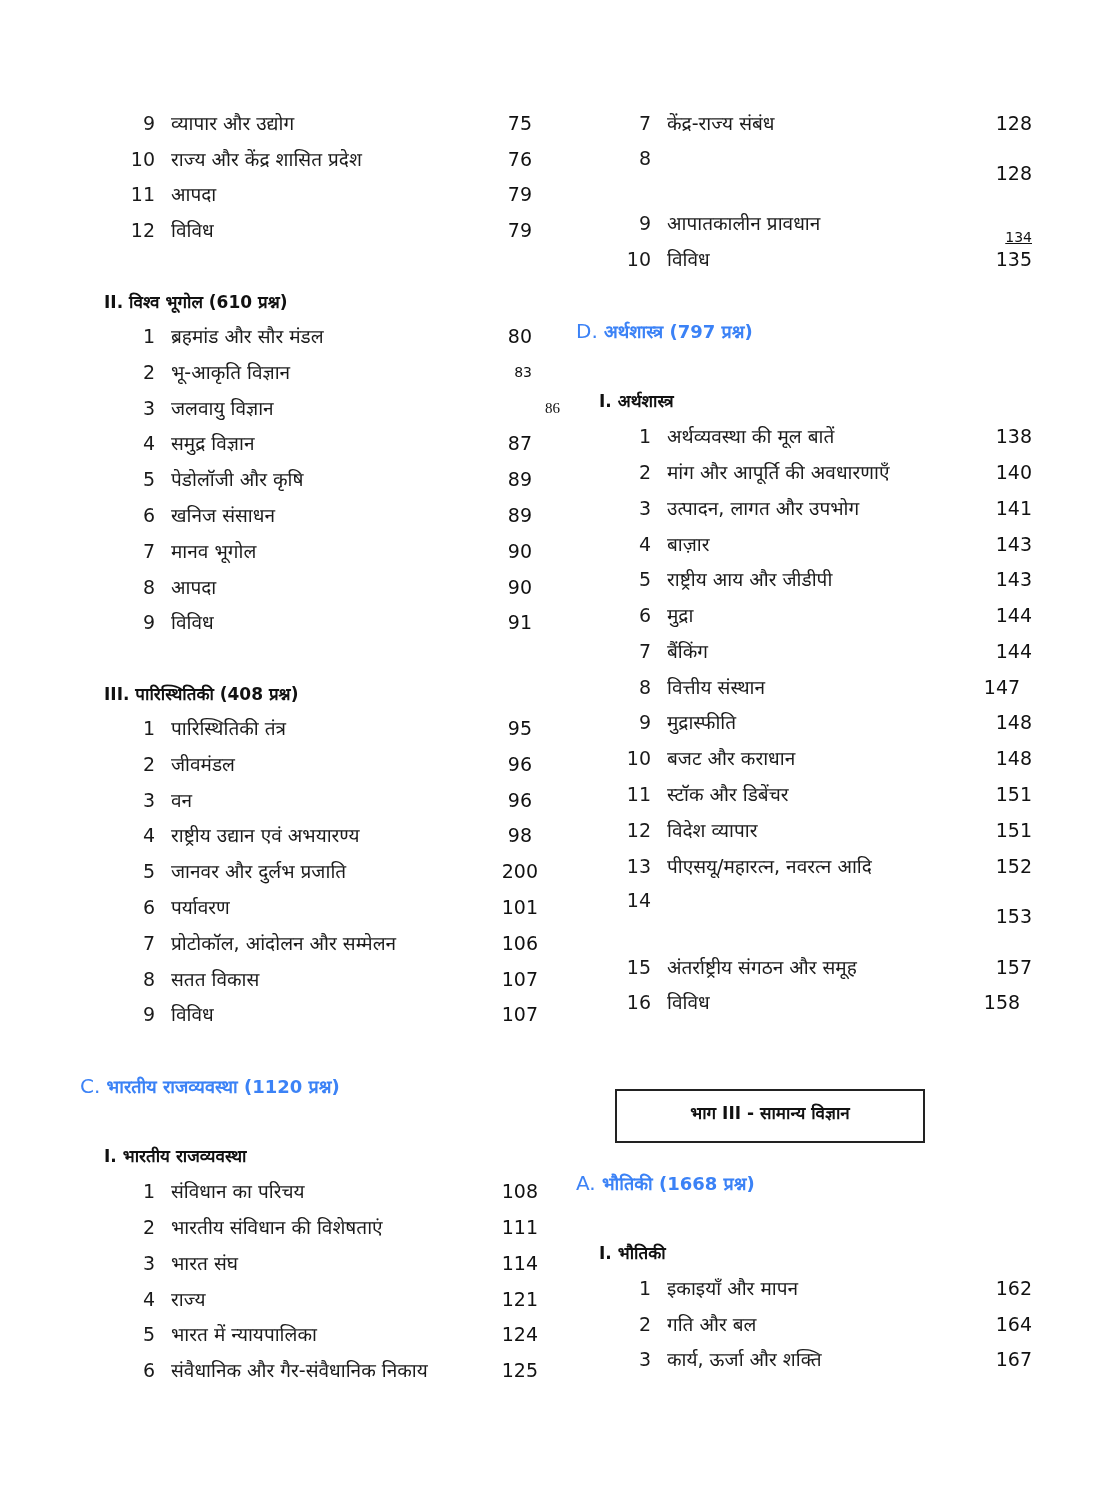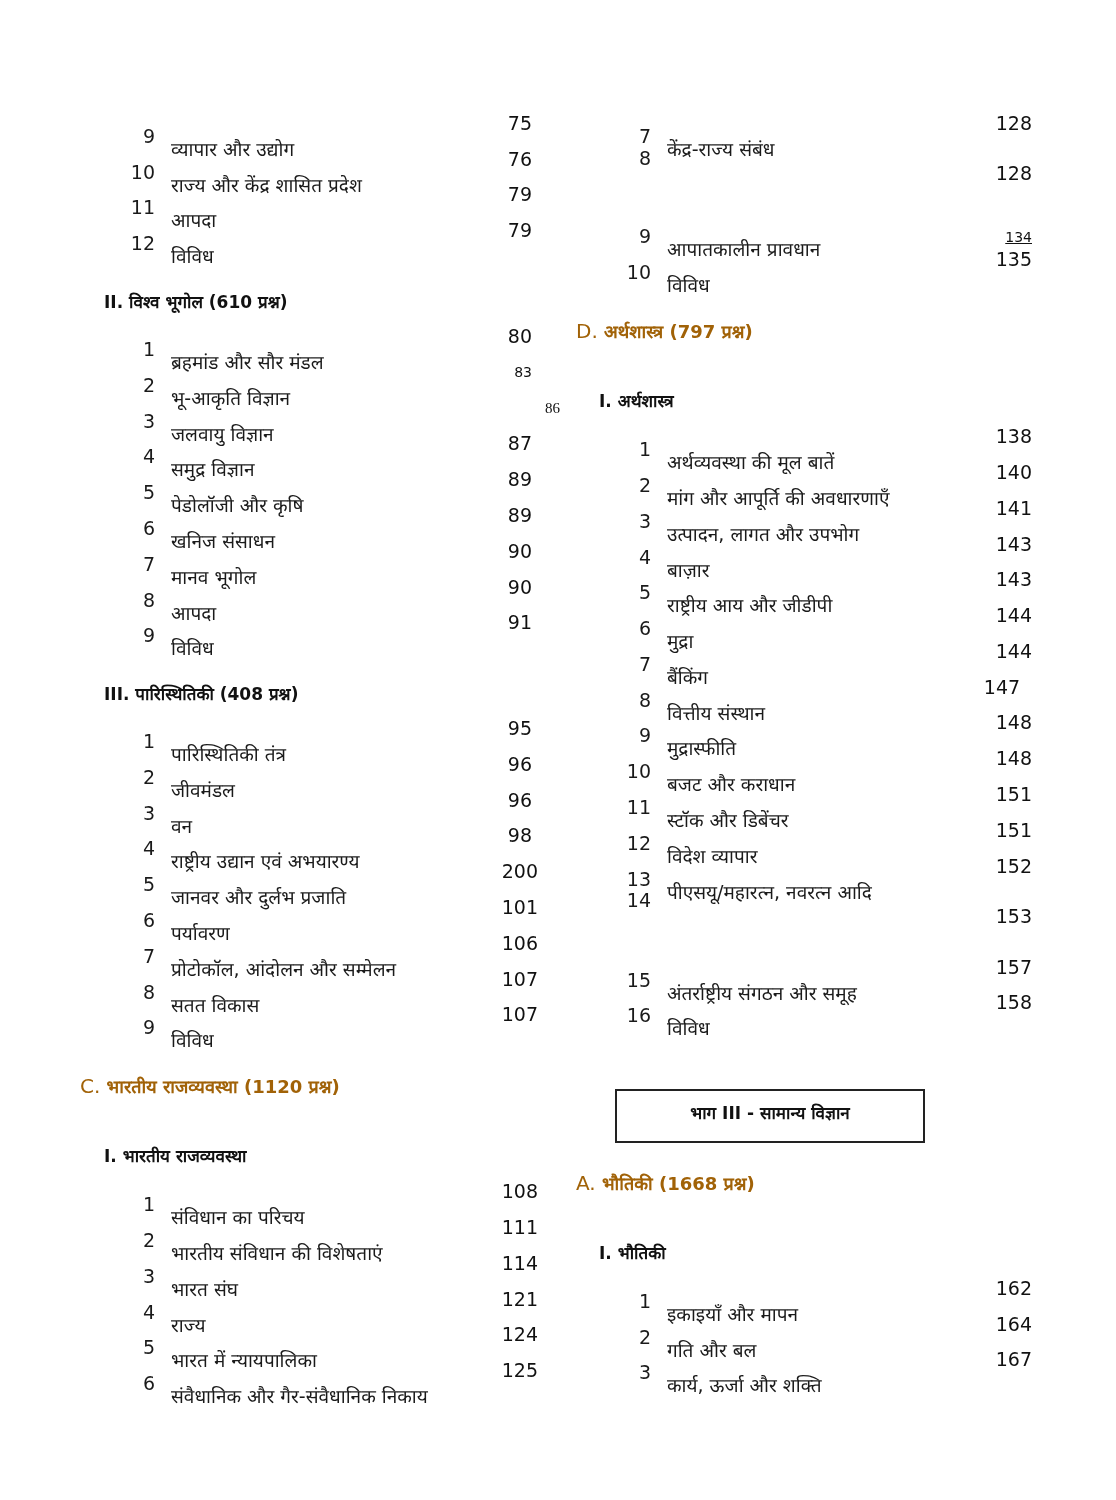--- a/index.html
+++ b/index.html
@@ -6,28 +6,28 @@
     body {
       width: 1116px; height: 1500px; position: relative; overflow: hidden;
       font-family: "DejaVu Sans", "Liberation Sans", sans-serif;
       color: #111111;
     }
     .row {
       position: absolute; display: flex; align-items: center;
       font-size: 19px; line-height: 24px; color: #1a1a1a;
     }
     .num { width: 30px; text-align: right; flex: none; }
-    .label { margin-left: 16px; flex: none; margin-top: 26px; }
+    .label { margin-left: 16px; flex: none; }
     .page { position: absolute; text-align: right; width: 60px; }
     .heading {
       position: absolute; font-weight: bold; font-size: 17px; color: #111;
       white-space: nowrap;
     }
     .section {
-      position: absolute; font-weight: bold; font-size: 18px; color: #a16207;
+      position: absolute; font-weight: bold; font-size: 18px; color: #3b82f6;
       white-space: nowrap;
     }
     .section .letter { font-weight: normal; font-size: 20px; }
     .two-line .label { line-height: 28px; }
     .boxed {
       position: absolute; left: 615px; top: 1089px; width: 310px; height: 54px;
       border: 2px solid #222; box-sizing: border-box;
       display: flex; justify-content: center; padding-top: 10px;
       font-weight: bold; font-size: 17px;
     }
@@ -337,21 +337,21 @@
     <div class="row" style="left:621px;top:955px;">
       <span class="num">15</span>
       <span class="label">अंतर्राष्ट्रीय संगठन और समूह</span>
     </div>
     <div class="page" style="left:972px;top:955px;font-size:19px;line-height:24px;">157</div>
 
     <div class="row" style="left:621px;top:990px;">
       <span class="num">16</span>
       <span class="label">विविध</span>
     </div>
-    <div class="page" style="left:972px;top:990px;font-size:19px;line-height:24px;">158</div>
+    <div class="page" style="left:972px;top:990px;font-size:19px;line-height:24px;text-align:center;">158</div>
 
     <div class="boxed">
       <span>भाग III - सामान्य विज्ञान</span>
     </div>
 
     <div class="section" style="left:576px;top:1171px;">
       <span class="letter">A.</span>
       <span>भौतिकी (1668 प्रश्न)</span>
     </div>
 

